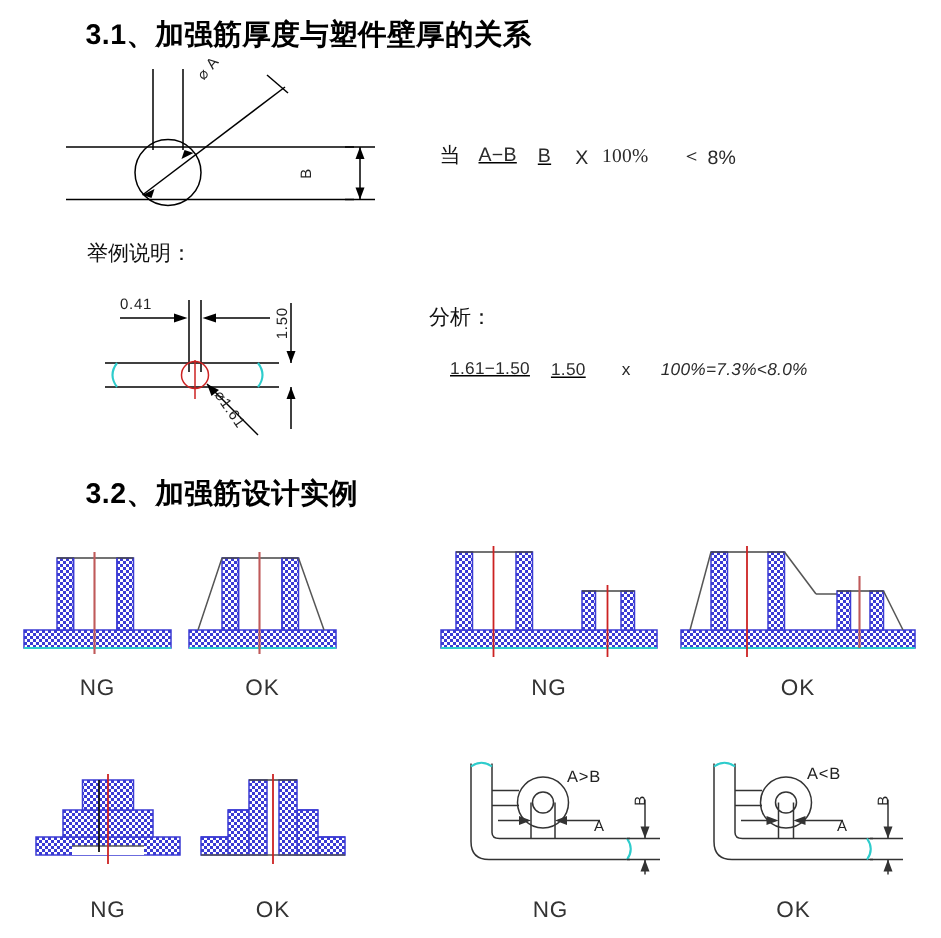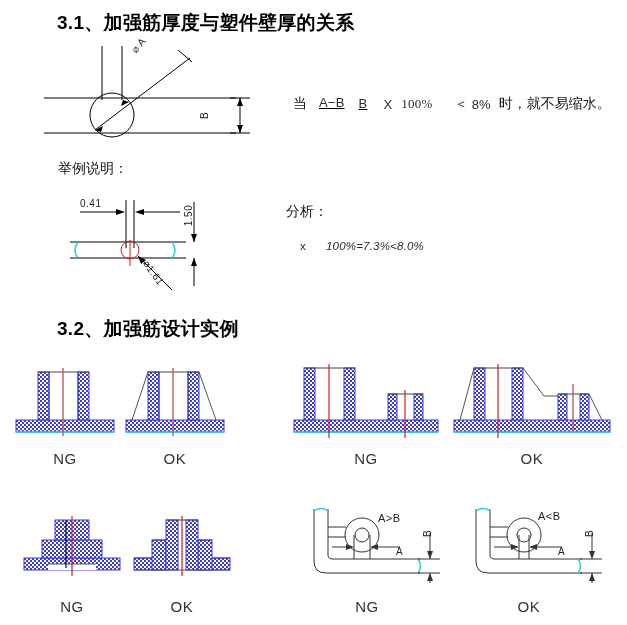--- a/index.html
+++ b/index.html
@@ -151,21 +151,20 @@
   <span class="cn-label">当</span>
   <span class="frac">
     <span class="num mono-num">A−B</span>
     <span class="bar"></span>
     <span class="den mono-num">B</span>
   </span>
   <span class="mono-num" style="margin-left:4px;">X</span>
   <span class="mono-num" style="margin-left:9px;font-family:Liberation Serif, serif;">100%</span>
   <span class="mono-num" style="margin-left:22px;">＜</span>
   <span class="mono-num" style="margin-left:4px;">8%</span>
-  <span class="cn-label" style="margin-left:8px;">时，就不易缩水。</span>
 </div>
 
 <div class="abs cn-label" style="left:58px; top:160px;">举例说明：</div>
 
 <div class="abs" style="left:68px; top:190px;">
   <svg width="160" height="110" viewBox="0 0 160 110">
 
     <line x1="58" y1="10" x2="58" y2="58" stroke="#000" stroke-width="1"></line>
     <line x1="66" y1="10" x2="66" y2="58" stroke="#000" stroke-width="1"></line>
 
@@ -198,20 +197,25 @@
 
 <div class="abs dim-text" style="left:178px; top:210px;">
   <span class="rot90" style="display:inline-block;">1.50</span>
 </div>
 
 <div class="abs dim-text" style="left:150px; top:258px; transform:rotate(55deg); transform-origin:left top;">⌀1.61</div>
 
 <div class="abs cn-label" style="left:286px; top:203px;">分析：</div>
 
 <div class="abs formula-row" style="left:288px; top:240px;">
+  <span class="frac">
+    <span class="num mono-num-sm">1.61−1.50</span>
+    <span class="bar"></span>
+    <span class="den mono-num-sm">1.50</span>
+  </span>
   <span class="mono-num-sm" style="margin-left:12px;">x</span>
   <span class="mono-num-sm" style="margin-left:20px;font-style:italic;">100%=7.3%&lt;8.0%</span>
 </div>
 
 <div class="abs heading" style="left:57px; top:316px;">3.2、加强筋设计实例</div>
 
 <div class="abs" style="left:14px; top:362px;">
   <svg width="102" height="78" viewBox="0 0 102 78">
 
     <rect x="2" y="58" width="98" height="12" fill="url(#xhatch)" stroke="#3b3bd4" stroke-width="1"></rect>

